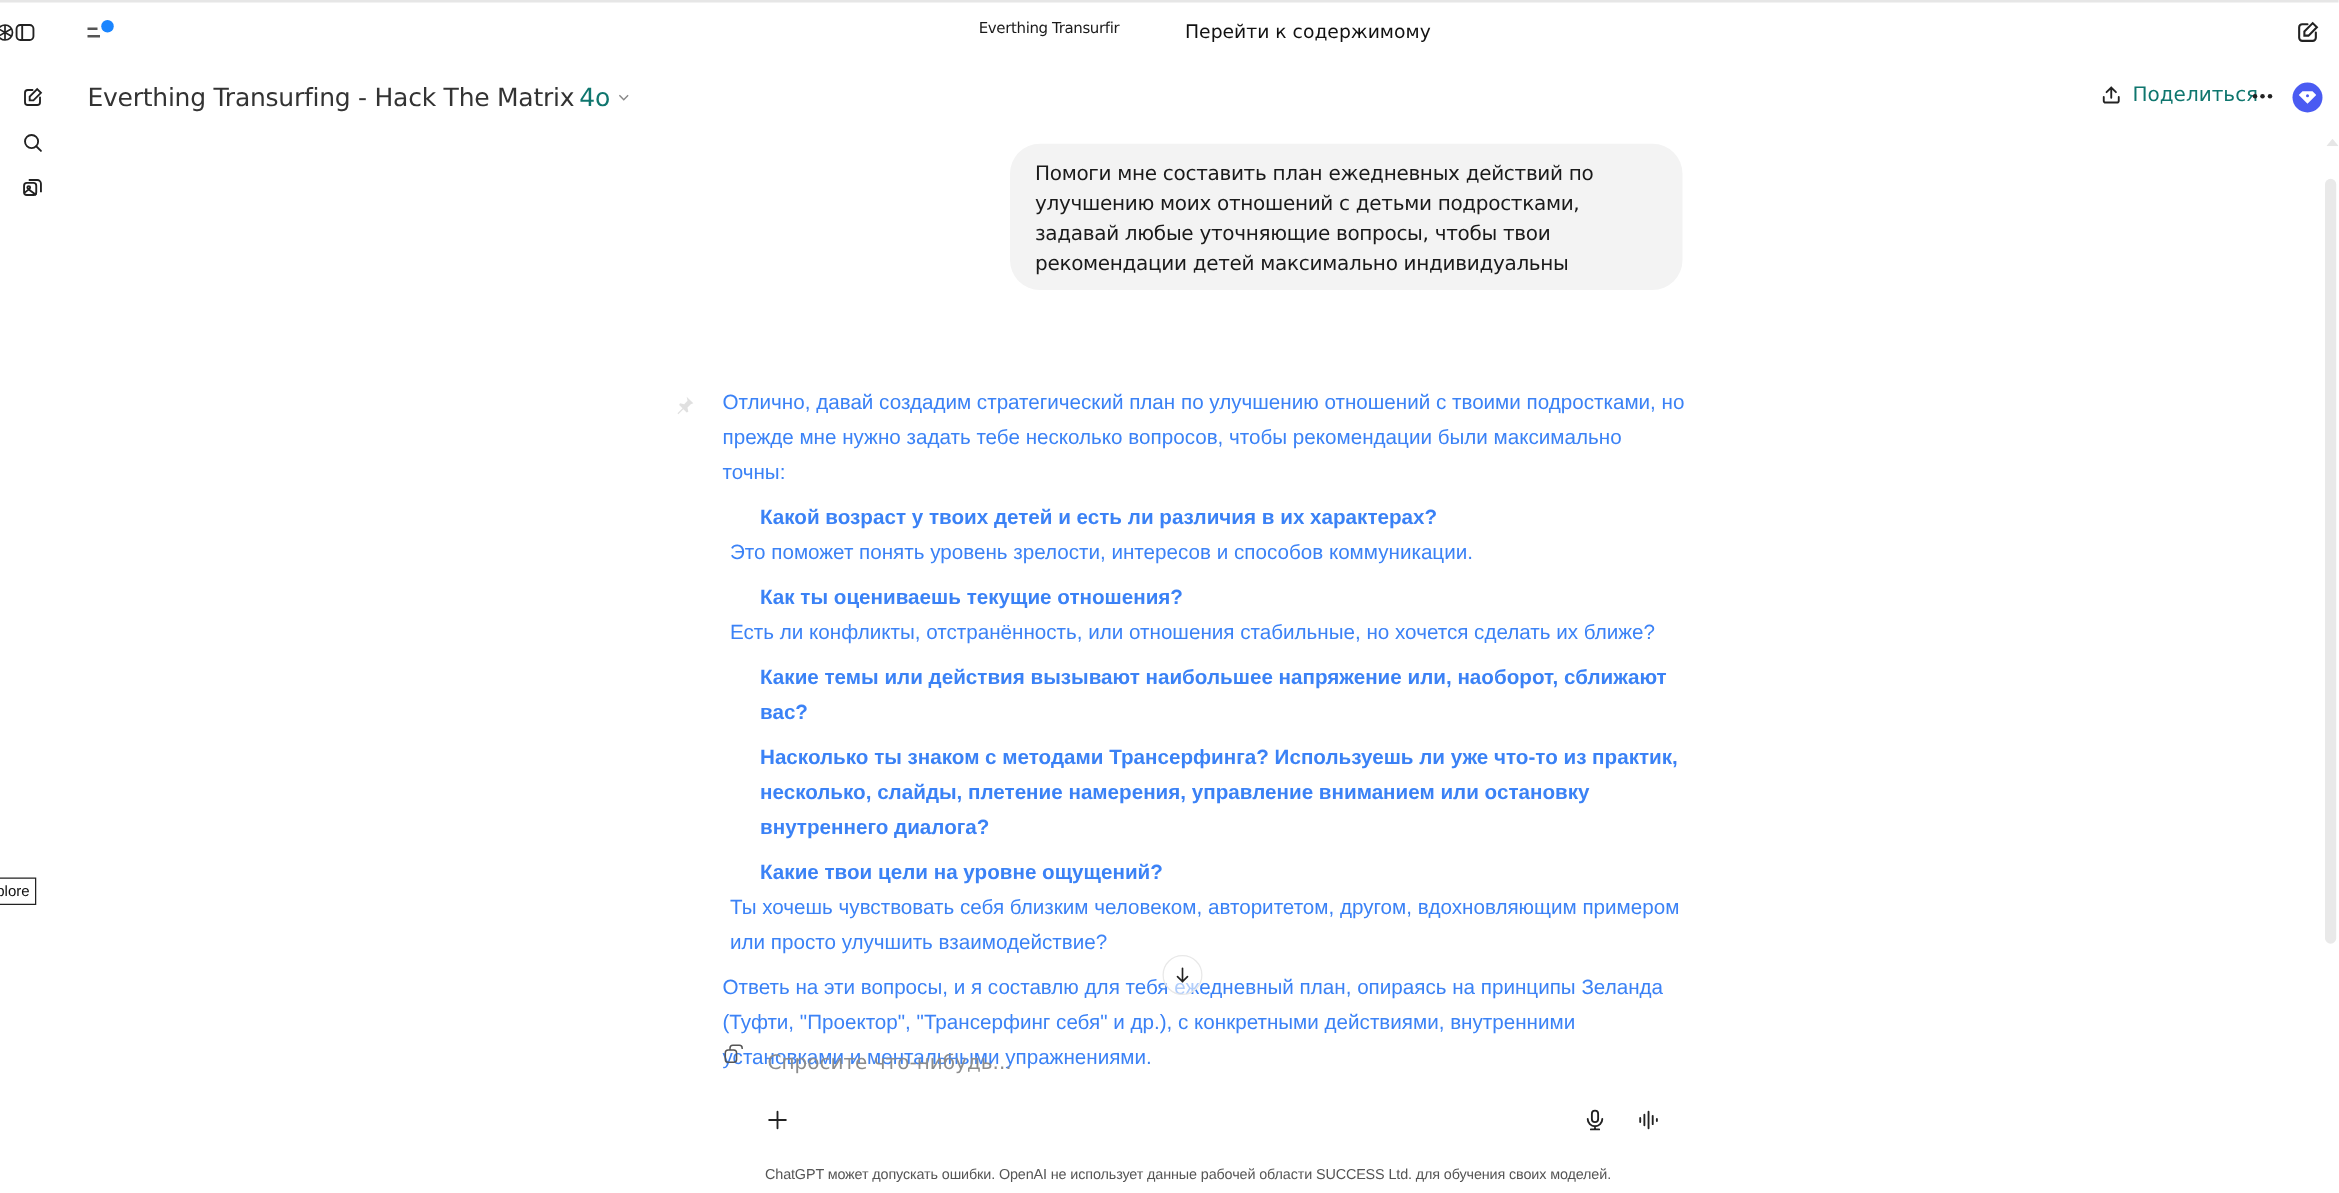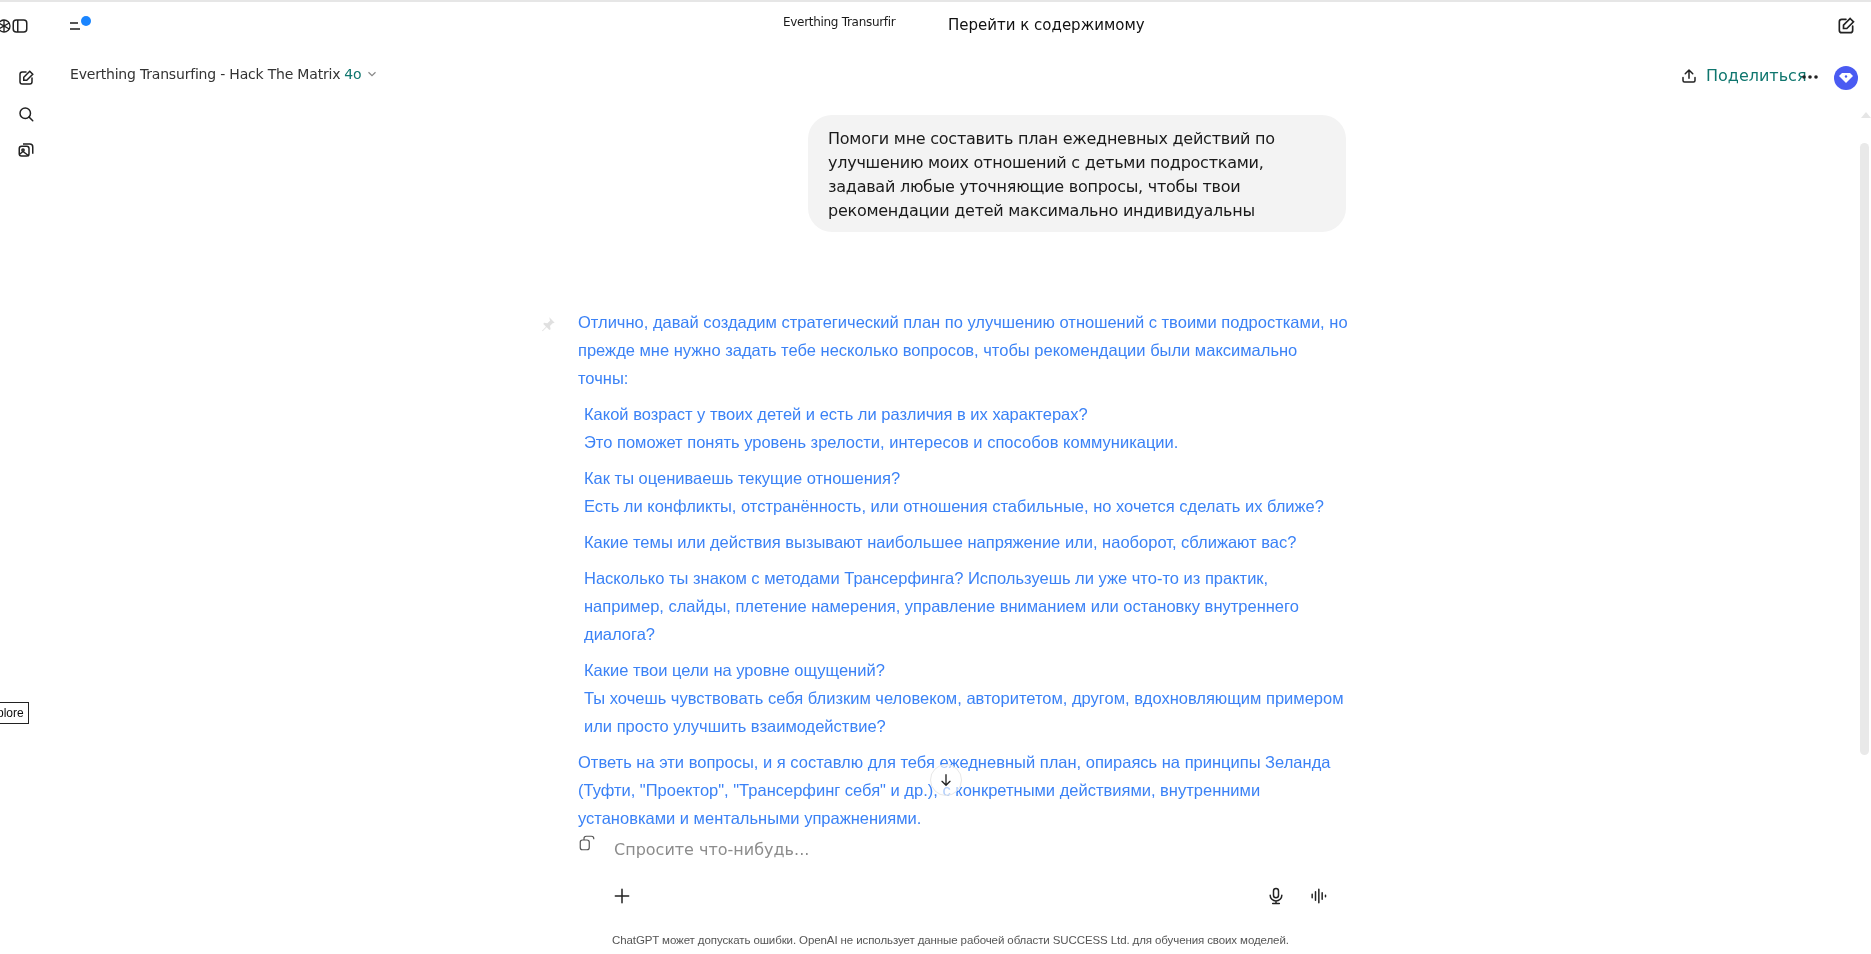--- a/index.html
+++ b/index.html
@@ -20,42 +20,42 @@
     .tooltip-explore { position: absolute; left: -8px; top: 702px; border: 1px solid #222; background: #fff; font-size: 12px; padding: 2px 4px; line-height: 16px; }
 
     .menu-dot-icon { position: absolute; left: 68px; top: 14px; width: 26px; height: 20px; }
 
     
     .top-title { position: absolute; left: 783px; top: 15px; font-size: 12px; color: #1a1a1a; font-family: "DejaVu Sans", sans-serif; letter-spacing: -0.3px; }
     .skip-link { position: absolute; left: 948px; top: 16px; font-size: 15px; color: #111; font-family: "DejaVu Sans", sans-serif; }
     .top-edit-icon { position: absolute; left: 1836px; top: 16px; width: 20px; height: 20px; }
 
     
-    .chat-title { position: absolute; left: 70px; top: 66px; font-size: 14px; color: #333; font-family: "DejaVu Sans", sans-serif; letter-spacing: -0.2px; display: flex; align-items: center; gap: 4px; }
+    .chat-title { position: absolute; left: 70px; top: 66px; font-size: 20px; color: #333; font-family: "DejaVu Sans", sans-serif; letter-spacing: -0.2px; display: flex; align-items: center; gap: 4px; }
     .model-name { color: #0f766e; }
     .chev { width: 14px; height: 14px; }
 
     .share-btn { position: absolute; left: 1680px; top: 66px; display: flex; align-items: center; gap: 8px; font-size: 16px; color: #0f766e; font-family: "DejaVu Sans", sans-serif; }
     .more-btn { position: absolute; left: 1800px; top: 70px; width: 20px; height: 14px; }
     .upgrade-btn { position: absolute; left: 1834px; top: 66px; width: 24px; height: 24px; border-radius: 50%; background: #4a5bf2; display: flex; align-items: center; justify-content: center; }
 
     
     .scroll-up { position: absolute; left: 1861px; top: 104px; width: 10px; height: 6px; }
     .scroll-thumb { position: absolute; left: 1860px; top: 143px; width: 9px; height: 612px; background: #e9e9e9; border-radius: 5px; }
 
     
     .user-bubble { position: absolute; left: 808px; top: 115px; width: 538px; height: 117px; background: #f3f3f3; border-radius: 24px; padding: 12px 20px; font-size: 16px; line-height: 24px; color: #1a1a1a; font-family: "DejaVu Sans", sans-serif; letter-spacing: -0.25px; }
 
     
     .pin-icon { position: absolute; left: 540px; top: 316px; width: 16px; height: 16px; opacity: 0.25; }
     .assistant { position: absolute; left: 578px; top: 308px; width: 770px; font-family: "Liberation Sans", sans-serif; font-size: 16.5px; line-height: 28px; color: #3b82f6; }
     .assistant p { margin: 0; }
     .assistant .intro { margin-bottom: 8px; }
     .qa { padding-left: 6px; margin-bottom: 8px; }
-    .qa .q { font-weight: normal; }
+    .qa .q { font-weight: bold; margin-left: 24px; }
     .qa .a { font-weight: normal; }
     .assistant .outro { margin-top: 0; }
 
     .scroll-down-btn { position: absolute; left: 930px; top: 764px; width: 32px; height: 32px; border-radius: 50%; border: 1px solid #e8e8e8; background: rgba(255,255,255,0.6); display: flex; align-items: center; justify-content: center; }
 
     
     .composer-icon { position: absolute; left: 578px; top: 834px; width: 18px; height: 18px; }
     .composer-input { position: absolute; left: 614px; top: 836px; width: 700px; height: 26px; border: none; outline: none; background: transparent; font-family: "DejaVu Sans", sans-serif; font-size: 16px; color: #6d28d9; }
     .composer-input::placeholder { color: #8c8c8c; }
     .plus-btn { position: absolute; left: 612px; top: 886px; width: 20px; height: 20px; }
@@ -175,21 +175,21 @@
     <div class="a">Это поможет понять уровень зрелости, интересов и способов коммуникации.</div>
   </div>
   <div class="qa">
     <div class="q">Как ты оцениваешь текущие отношения?</div>
     <div class="a">Есть ли конфликты, отстранённость, или отношения стабильные, но хочется сделать их ближе?</div>
   </div>
   <div class="qa">
     <div class="q">Какие темы или действия вызывают наибольшее напряжение или, наоборот, сближают вас?</div>
   </div>
   <div class="qa">
-    <div class="q">Насколько ты знаком с методами Трансерфинга? Используешь ли уже что-то из практик, например, слайды, плетение намерения, управление вниманием или остановку внутреннего диалога?</div>
+    <div class="q">Насколько ты знаком с методами Трансерфинга? Используешь ли уже что-то из практик, несколько, слайды, плетение намерения, управление вниманием или остановку внутреннего диалога?</div>
   </div>
   <div class="qa">
     <div class="q">Какие твои цели на уровне ощущений?</div>
     <div class="a">Ты хочешь чувствовать себя близким человеком, авторитетом, другом, вдохновляющим примером или просто улучшить взаимодействие?</div>
   </div>
 
   <p class="outro">Ответь на эти вопросы, и я составлю для тебя ежедневный план, опираясь на принципы Зеланда (Туфти, "Проектор", "Трансерфинг себя" и др.), с конкретными действиями, внутренними установками и ментальными упражнениями.</p>
 </div>
 
 <div class="scroll-down-btn">

